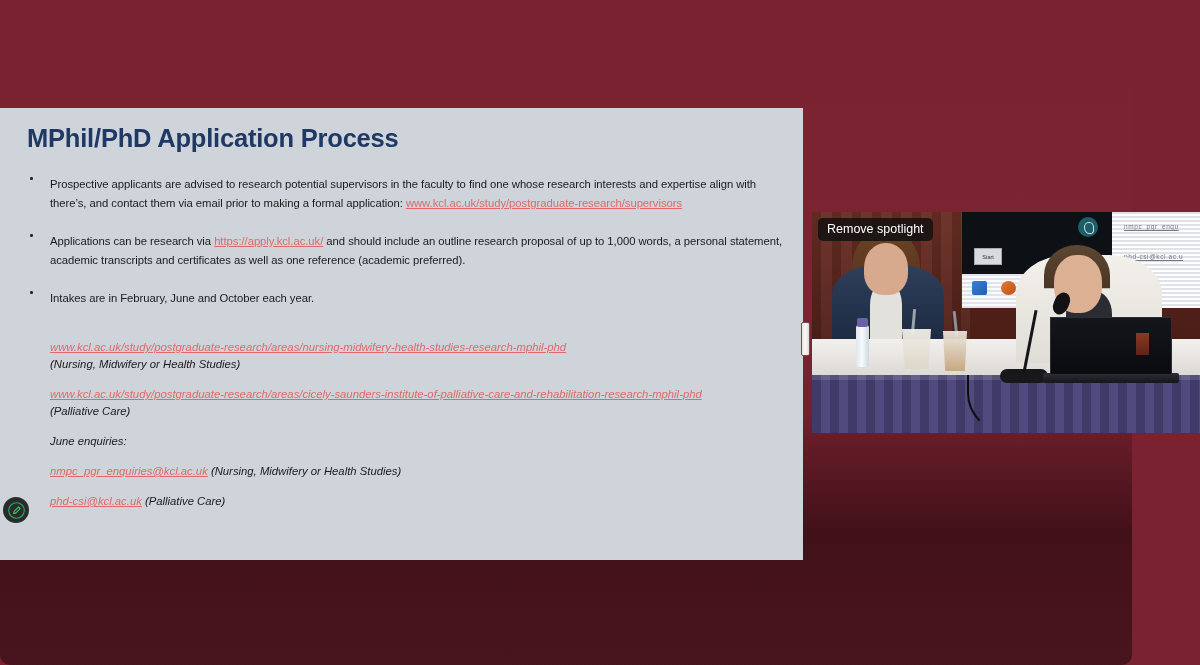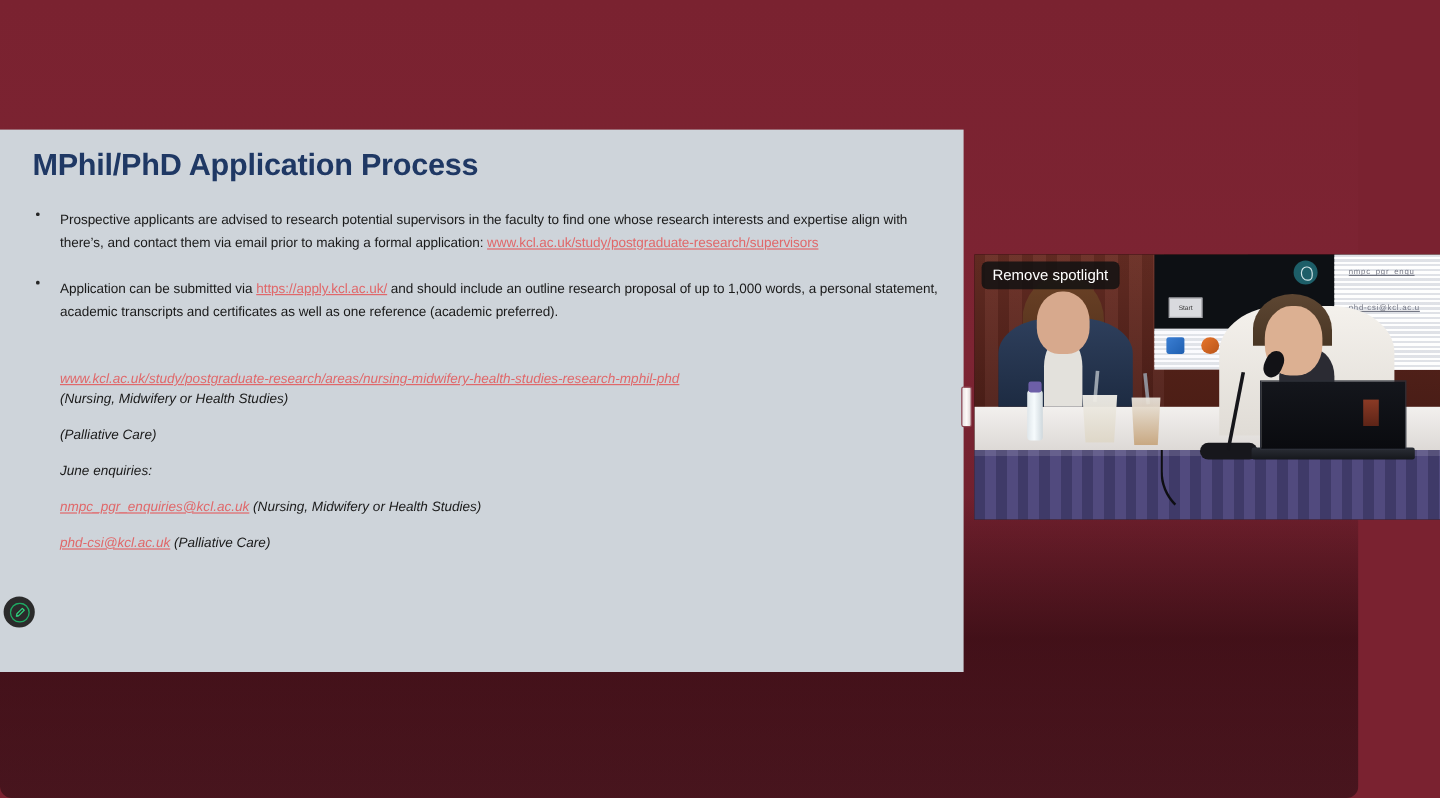--- a/index.html
+++ b/index.html
@@ -257,39 +257,46 @@
         <span class="ptext">
           <span>Prospective applicants are advised to research potential supervisors in the faculty to find one whose research interests and expertise align with there’s, and contact them via email prior to making a formal application: </span><a class="lnk" href="#">www.kcl.ac.uk/study/postgraduate-research/supervisors</a>
         </span>
       </div>
 
       <div class="spacer-sm"></div>
 
       <div class="bullet-row">
         <span class="dot"></span>
         <span class="ptext">
-          <span>Application can be submitted via </span><a class="lnk" href="#">https://apply.kcl.ac.uk/</a><span> and should include an outline research proposal of up to 1,000 words, a personal statement, academic transcripts and certificates as well as one reference (academic preferred).</span>
+          <span>Applications can be research via </span><a class="lnk" href="#">https://apply.kcl.ac.uk/</a><span> and should include an outline research proposal of up to 1,000 words, a personal statement, academic transcripts and certificates as well as one reference (academic preferred).</span>
         </span>
       </div>
 
       <div class="spacer-sm"></div>
 
+      <div class="bullet-row">
+        <span class="dot"></span>
+        <span class="ptext">Intakes are in February, June and October each year.</span>
+      </div>
 
       <div class="spacer-sm"></div>
 
 
       <div class="spacer-md"></div>
 
       <div class="plain-line">
         <a class="lnk" href="#">www.kcl.ac.uk/study/postgraduate-research/areas/nursing-midwifery-health-studies-research-mphil-phd</a>
       </div>
       <div class="plain-line">(Nursing, Midwifery or Health Studies)</div>
 
       <div class="spacer-md"></div>
 
+      <div class="plain-line">
+        <a class="lnk" href="#">www.kcl.ac.uk/study/postgraduate-research/areas/cicely-saunders-institute-of-palliative-care-and-rehabilitation-research-mphil-phd</a>
+      </div>
       <div class="plain-line">(Palliative Care)</div>
 
       <div class="spacer-md"></div>
 
       <div class="plain-line">June enquiries:</div>
 
       <div class="spacer-md"></div>
 
       <div class="plain-line">
         <a class="lnk" href="#">nmpc_pgr_enquiries@kcl.ac.uk</a><span> (Nursing, Midwifery or Health Studies)</span>

